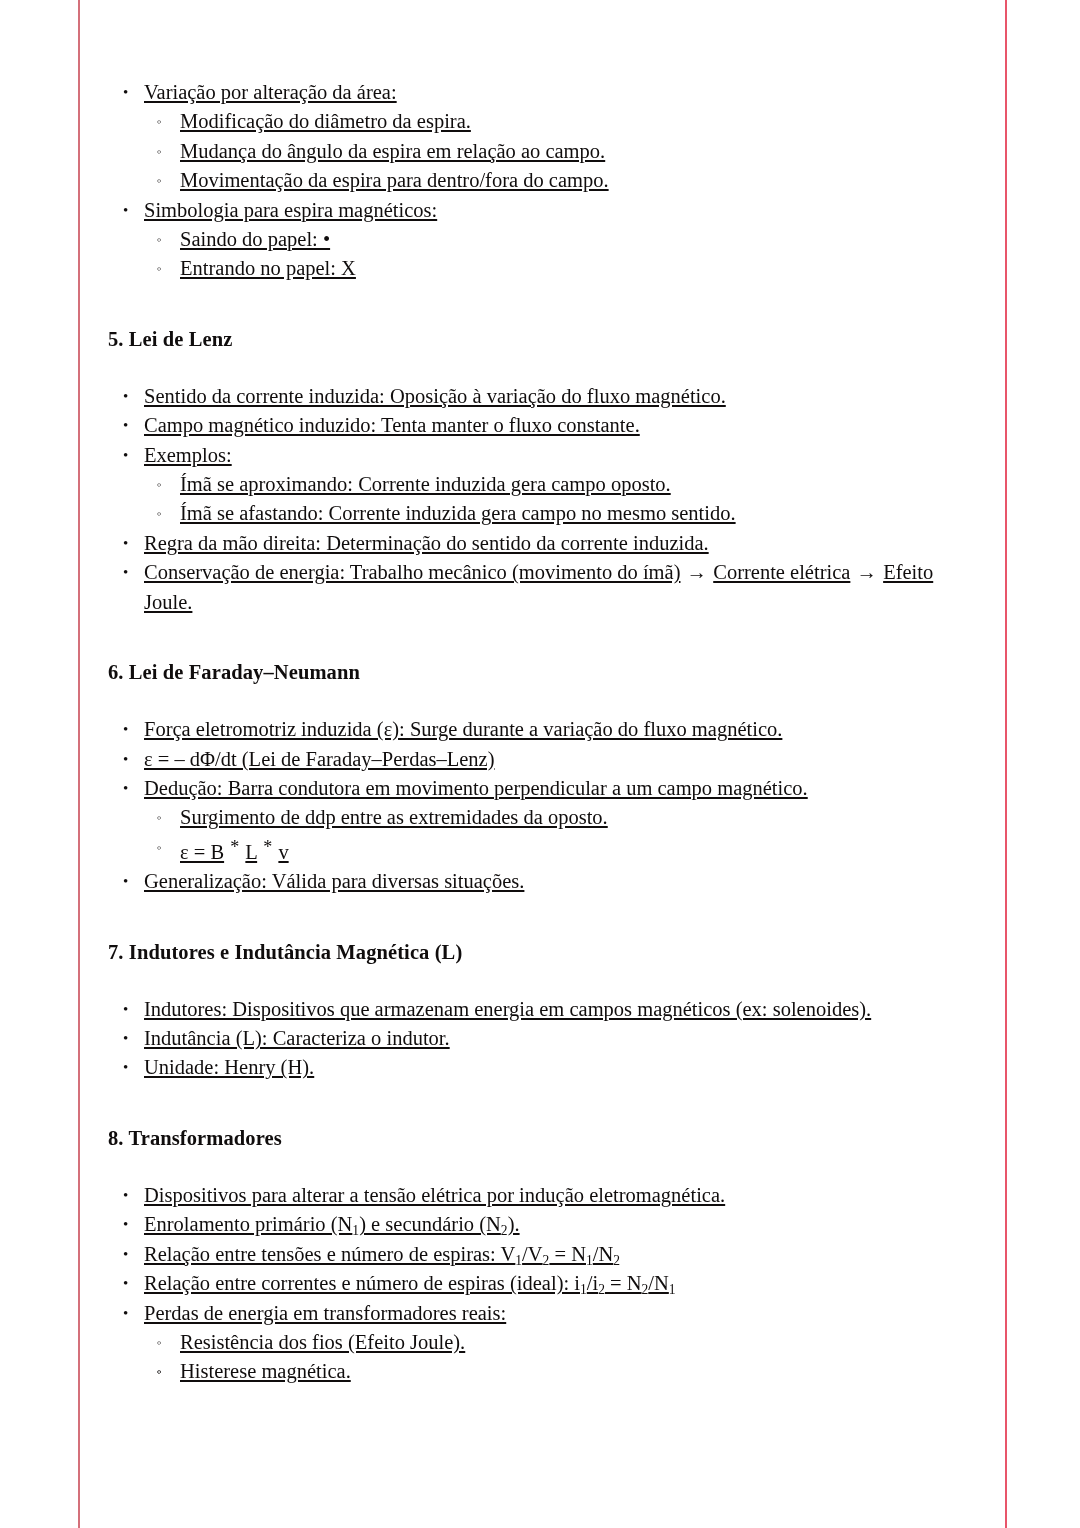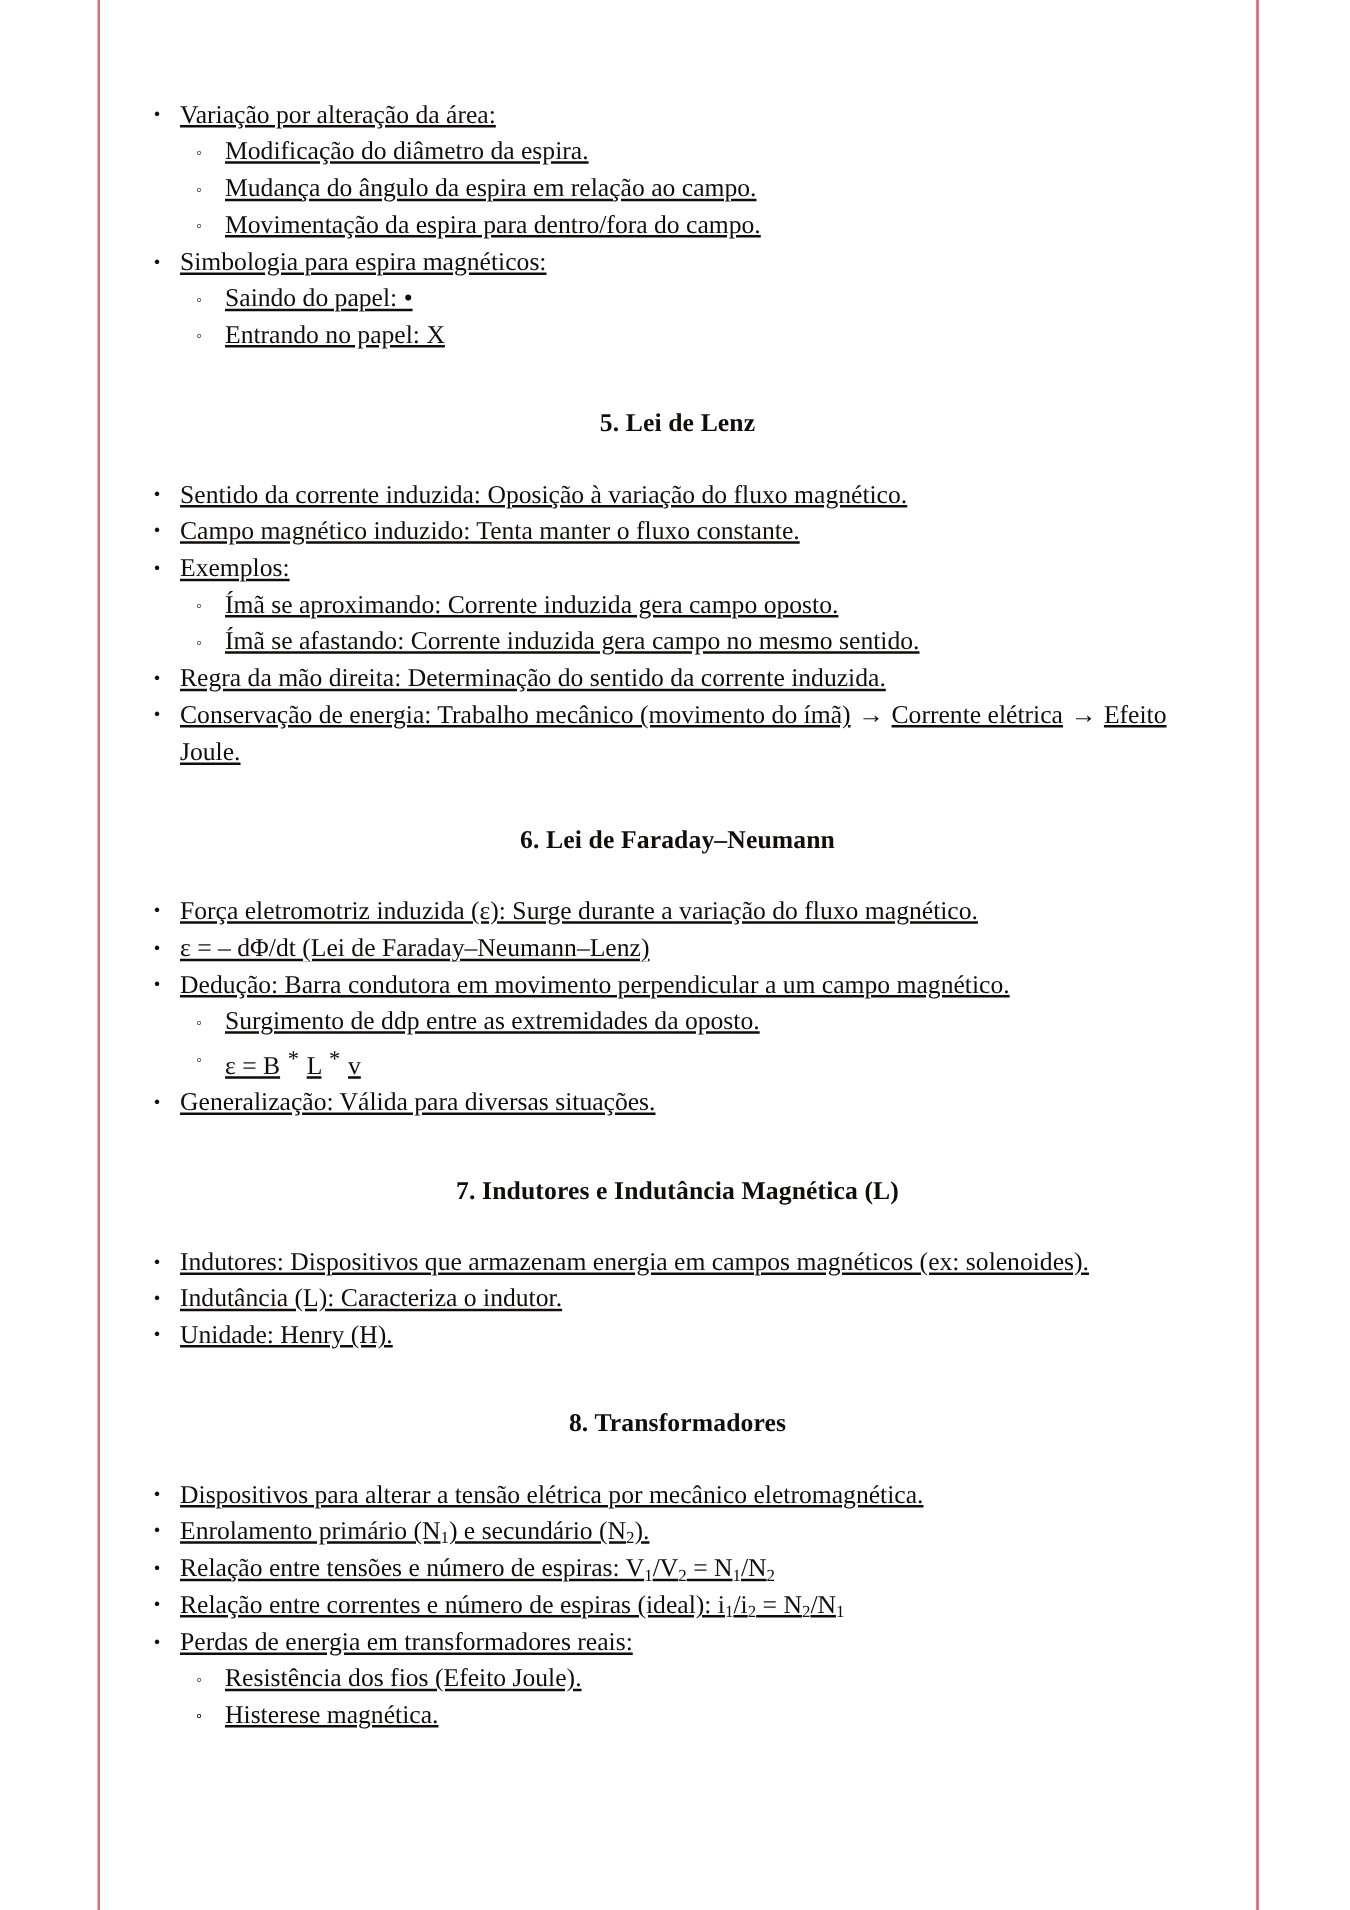--- a/index.html
+++ b/index.html
@@ -82,21 +82,20 @@
   li .tx { display: inline; text-decoration: underline; }
 
   
   h2.sec {
     font-size: 20.5px;
     line-height: 26px;
     font-weight: bold;
     margin: 0;
     padding: 0;
     letter-spacing: 0.1px;
-    text-align: center;
   }
 
   
   .gap-head { height: 42px; }
   .gap-after-head { height: 30px; }
 
   sub { font-size: 0.66em; line-height: 0; vertical-align: -0.28em; }
   .ast { vertical-align: 0.34em; font-size: 0.88em; padding: 0 1px; }
   .arw { padding: 0 1px; }
 </style>
@@ -190,21 +189,21 @@
     <h2 class="sec">6. Lei de Faraday–Neumann</h2>
     <div class="gap-after-head"></div>
 
     <ul class="l1">
       <li class="b1">
         <span class="mk">•</span>
         <span class="tx">Força eletromotriz induzida (ε): Surge durante a variação do fluxo magnético.</span>
       </li>
       <li class="b1">
         <span class="mk">•</span>
-        <span class="tx">ε = – dΦ/dt (Lei de Faraday–Neumann–Lenz)</span>
+        <span class="tx">ε = – dΦ/dt (Lei de Faraday–Perdas–Lenz)</span>
       </li>
       <li class="b1">
         <span class="mk">•</span>
         <span class="tx">Dedução: Barra condutora em movimento perpendicular a um campo magnético.</span>
       </li>
       <ul class="l2">
         <li class="b2">
           <span class="mk">◦</span>
           <span class="tx">Surgimento de ddp entre as extremidades da oposto.</span>
         </li>
@@ -242,21 +241,21 @@
       </li>
     </ul>
 
     <div class="gap-head"></div>
     <h2 class="sec">8. Transformadores</h2>
     <div class="gap-after-head"></div>
 
     <ul class="l1">
       <li class="b1">
         <span class="mk">•</span>
-        <span class="tx">Dispositivos para alterar a tensão elétrica por mecânico eletromagnética.</span>
+        <span class="tx">Dispositivos para alterar a tensão elétrica por indução eletromagnética.</span>
       </li>
 
       <li class="b1">
         <span class="mk">•</span>
         <span class="tx">Enrolamento primário (N</span><sub>1</sub><span class="tx">) e secundário (N</span><sub>2</sub><span class="tx">).</span>
       </li>
 
       <li class="b1">
         <span class="mk">•</span>
         <span class="tx">Relação entre tensões e número de espiras: V</span><sub>1</sub><span class="tx">/V</span><sub>2</sub><span class="tx"> = N</span><sub>1</sub><span class="tx">/N</span><sub>2</sub>

